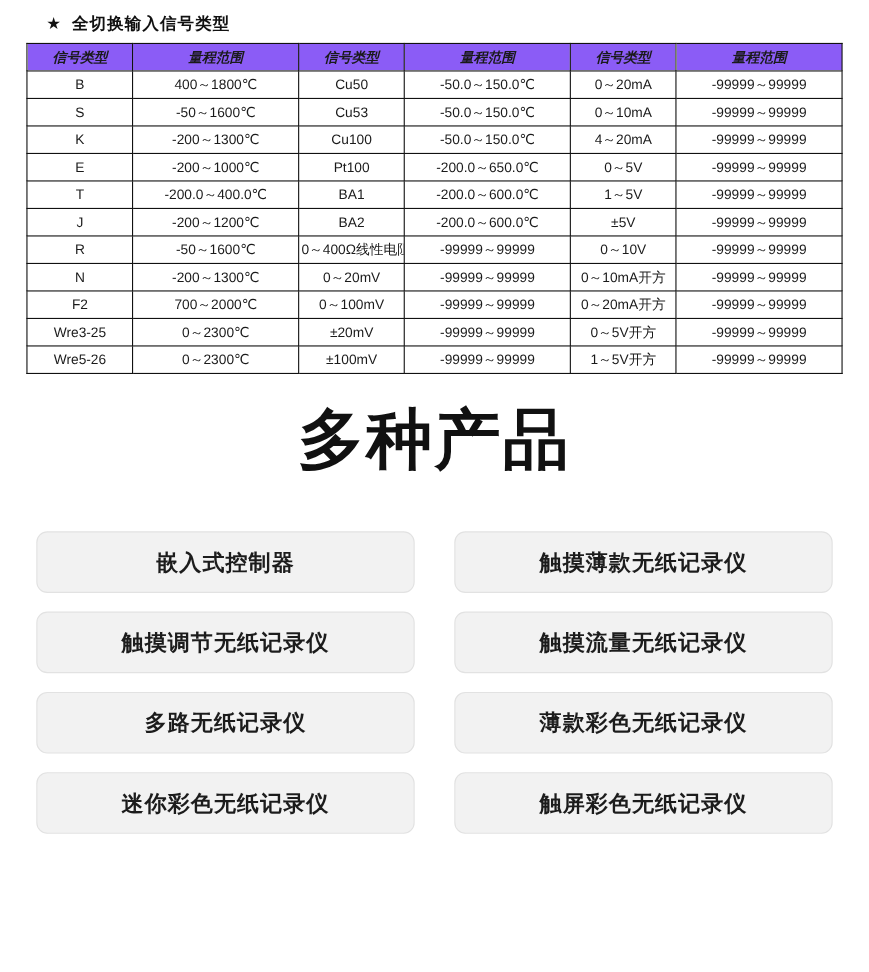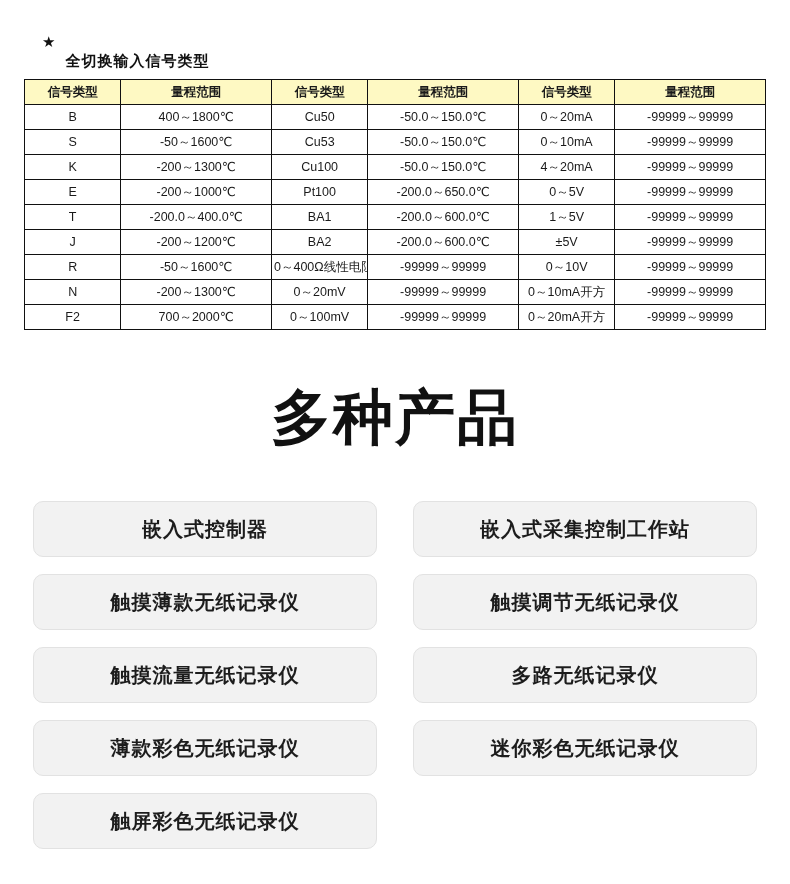--- a/index.html
+++ b/index.html
@@ -26,21 +26,20 @@
   .star-icon {
     font-size: 15px;
     line-height: 1;
     color: #111;
   }
   .header-title {
     font-size: 15px;
     font-weight: bold;
     letter-spacing: 1px;
     color: #111;
-    margin-top: 40px;
   }
 
   
   .table-wrap {
     padding: 0 24px;
   }
   table.signal-table {
     border-collapse: collapse;
     width: 742px;
     table-layout: fixed;
@@ -50,28 +49,29 @@
     border: 1px solid #111;
     text-align: center;
     font-size: 12.5px;
     height: 24px;
     padding: 0 2px;
     white-space: nowrap;
     overflow: hidden;
   }
   table.signal-table th {
     font-weight: bold;
-    background: #fef9c3;
+    background: #8b5cf6;
+    font-style: italic;
   }
   table.signal-table col.c-type { width: 13.0%; }
   table.signal-table col.c-range { width: 20.33%; }
 
   
   .headline {
-    margin-top: 48px;
+    margin-top: 20px;
     display: flex;
     justify-content: center;
     align-items: baseline;
     gap: 51px;
     font-size: 60px;
     font-weight: bold;
     letter-spacing: 2px;
     color: #111;
   }
 
@@ -192,31 +192,46 @@
         <td>-99999～99999</td>
       </tr>
       <tr>
         <td>F2</td>
         <td>700～2000℃</td>
         <td>0～100mV</td>
         <td>-99999～99999</td>
         <td>0～20mA开方</td>
         <td>-99999～99999</td>
       </tr>
+      <tr>
+        <td>Wre3-25</td>
+        <td>0～2300℃</td>
+        <td>±20mV</td>
+        <td>-99999～99999</td>
+        <td>0～5V开方</td>
+        <td>-99999～99999</td>
+      </tr>
+      <tr>
+        <td>Wre5-26</td>
+        <td>0～2300℃</td>
+        <td>±100mV</td>
+        <td>-99999～99999</td>
+        <td>1～5V开方</td>
+        <td>-99999～99999</td>
+      </tr>
     </tbody>
   </table>
 </div>
 
 <div class="headline">
   <span>多种产品</span>
 </div>
 
 <div class="product-grid">
   <div class="product-card">嵌入式控制器</div>
-  <div class="product-card">嵌入式采集控制工作站</div>
   <div class="product-card">触摸薄款无纸记录仪</div>
   <div class="product-card">触摸调节无纸记录仪</div>
   <div class="product-card">触摸流量无纸记录仪</div>
   <div class="product-card">多路无纸记录仪</div>
   <div class="product-card">薄款彩色无纸记录仪</div>
   <div class="product-card">迷你彩色无纸记录仪</div>
   <div class="product-card">触屏彩色无纸记录仪</div>
 </div>
 
 </body></html>

